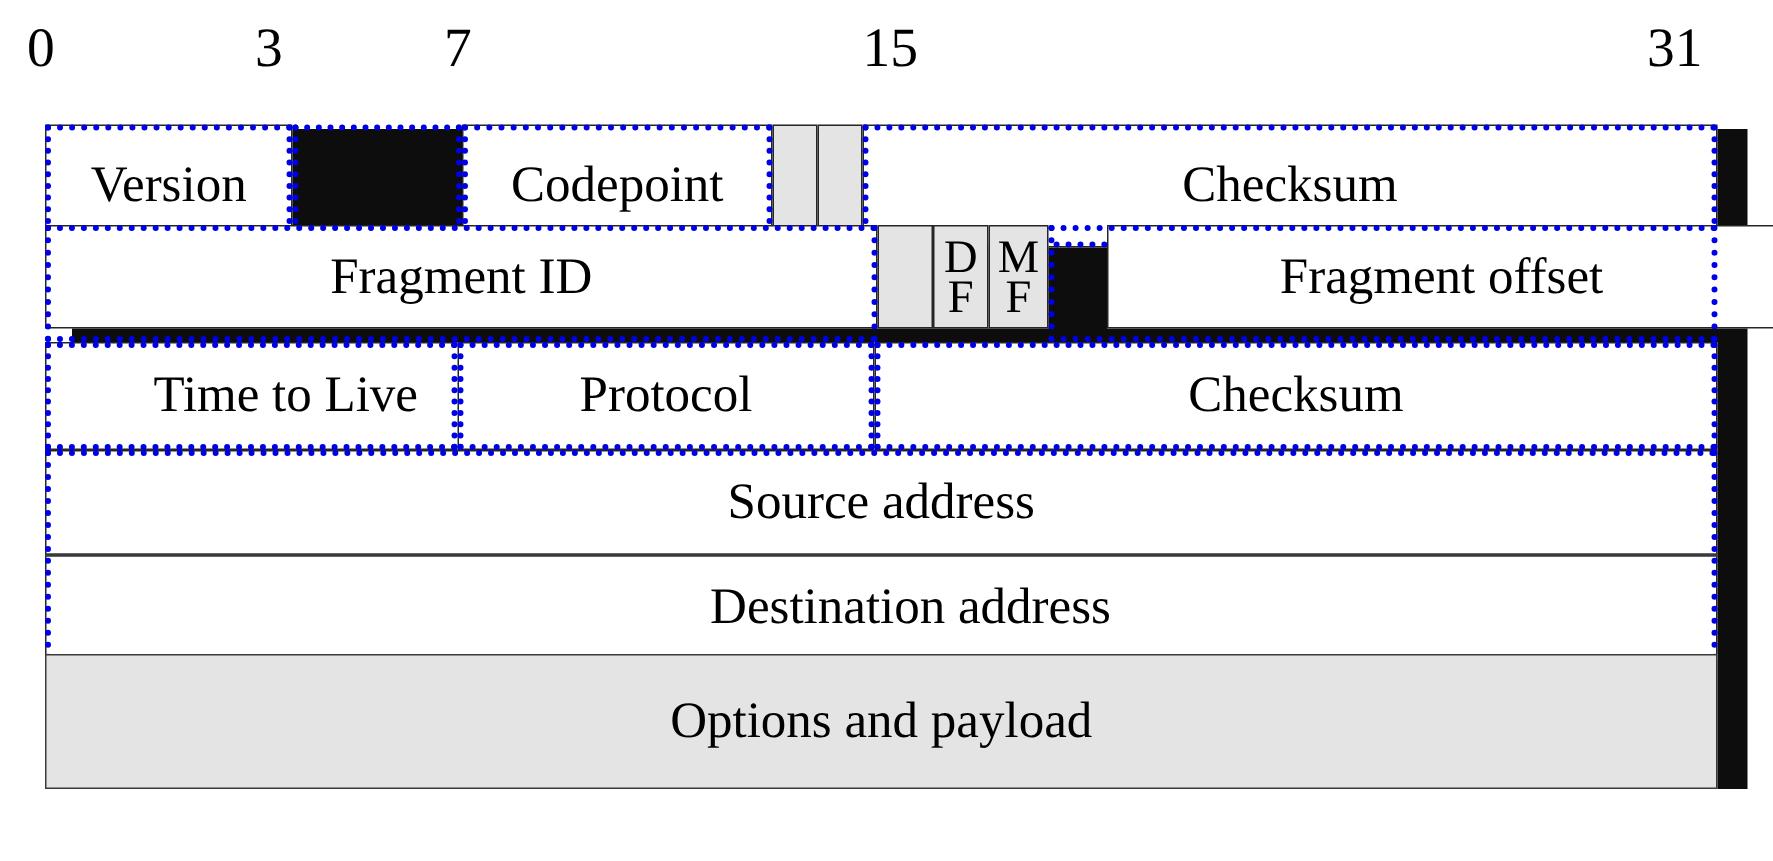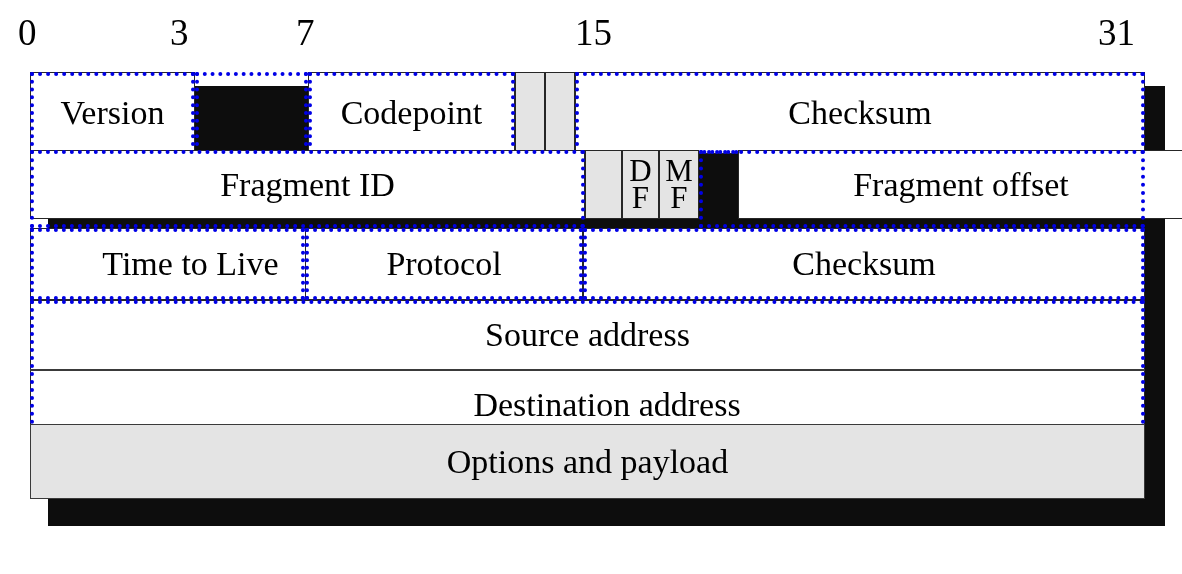--- a/index.html
+++ b/index.html
@@ -119,21 +119,21 @@
     <span class="bit-label" style="left:170px">3</span>
     <span class="bit-label" style="left:296px">7</span>
     <span class="bit-label" style="left:575px">15</span>
     <span class="bit-label" style="left:1098px">31</span>
   </div>
 
   <div class="shadow"></div>
 
   <div class="table">
 
-    <div class="row" style="top:4px;height:82px;">
+    <div class="row" style="top:15px;height:82px;">
       <div class="cell" style="left:0px;width:165px;">
         <span>Version</span>
       </div>
       <div class="cell" style="left:278px;width:207px;">
         <span>Codepoint</span>
       </div>
       <div class="cell gray" style="left:485px;width:30px;">
         <span></span>
       </div>
       <div class="cell gray" style="left:515px;width:30px;">
@@ -197,20 +197,20 @@
         <span>Source address</span>
       </div>
       <div class="cell" style="left:0px;top:70px;width:1115px;height:70px;padding-left:39px;">
         <span>Destination address</span>
       </div>
       <div class="addr-divider" style="top:69px;"></div>
 
       <div class="dotted" style="left:0px;top:0px;width:1115px;height:140px;"></div>
     </div>
 
-    <div class="row" style="top:356px;height:75px;">
+    <div class="row" style="top:368px;height:90px;">
       <div class="cell gray plain" style="left:0px;width:1115px;">
         <span>Options and payload</span>
       </div>
     </div>
 
   </div>
 </div>
 
 </body></html>

